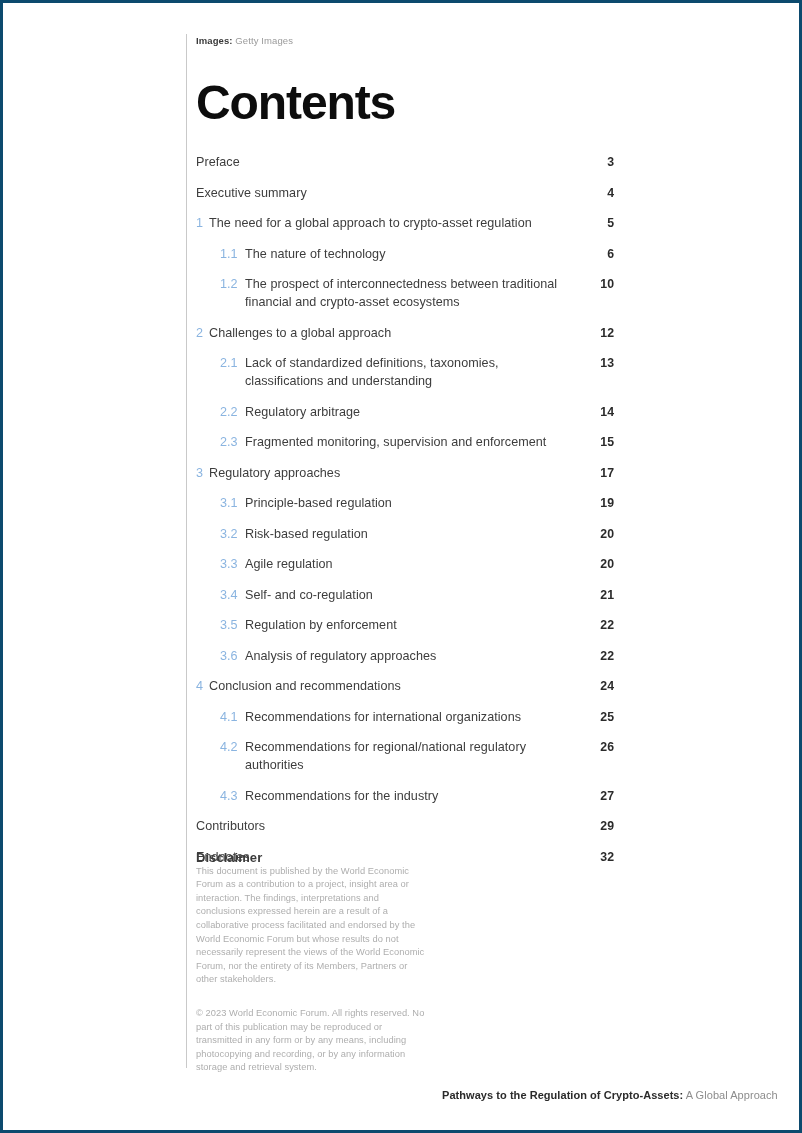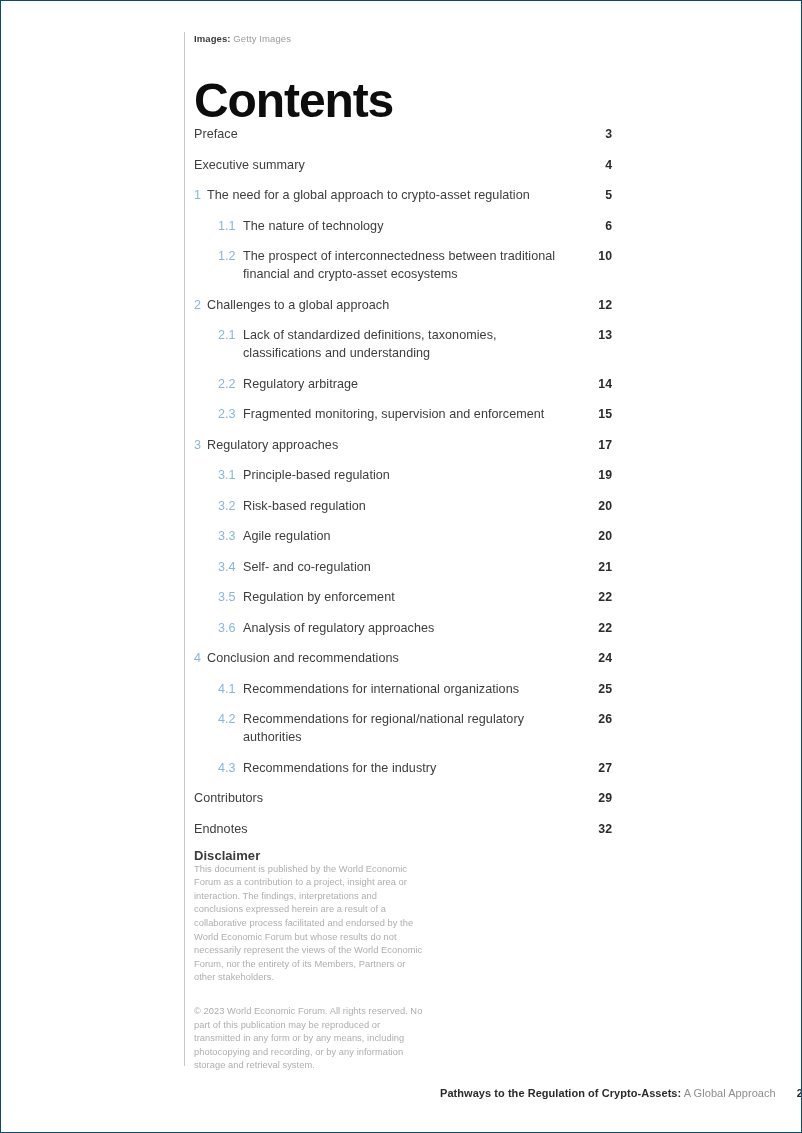--- a/index.html
+++ b/index.html
@@ -6,21 +6,21 @@
     margin: 0;
     padding: 0;
     background: #ffffff;
   }
   .page {
     position: relative;
     width: 802px;
     height: 1133px;
     background: #ffffff;
     box-sizing: border-box;
-    border: 1px solid #0c4a6e;
+    border: 3px solid #0c4a6e;
     overflow: hidden;
     font-family: "Liberation Sans", "DejaVu Sans", sans-serif;
     -webkit-font-smoothing: antialiased;
   }
 
   
   .vrule {
     position: absolute;
     left: 183px;
     top: 31px;
@@ -54,20 +54,21 @@
     margin-top: 32px;
     font-size: 48px;
     line-height: 48px;
     font-weight: bold;
     color: #0d0d0d;
     letter-spacing: -1.1px;
   }
 
   
   .toc {
+    margin-top: 26px;
     width: 418px;
   }
   .toc-row {
     display: flex;
     align-items: flex-start;
     justify-content: space-between;
     margin-bottom: 12.5px;
   }
   .toc-row .left {
     display: flex;

